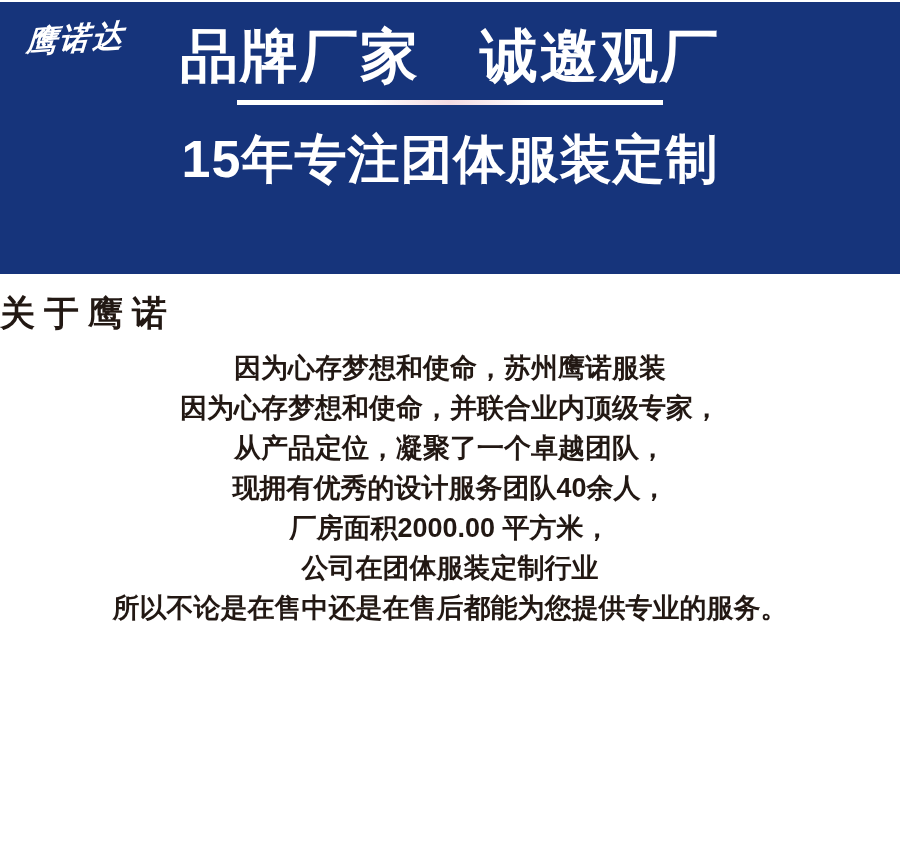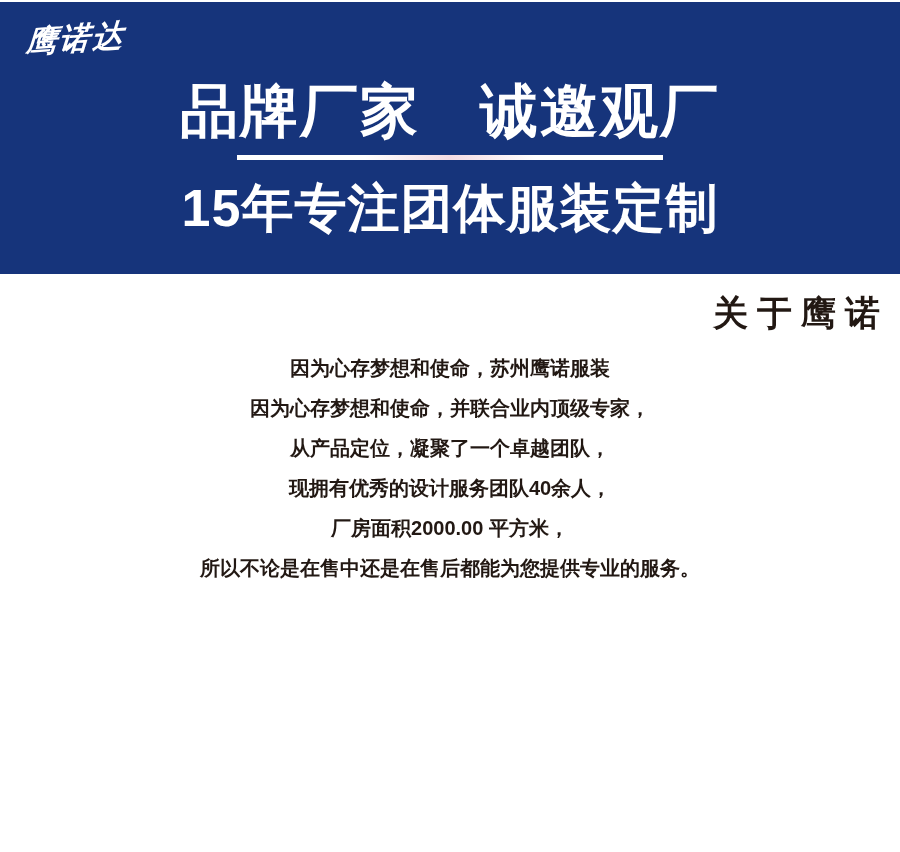--- a/index.html
+++ b/index.html
@@ -31,71 +31,71 @@
     color: #ffffff;
     font-size: 31px;
     font-weight: bold;
     font-style: italic;
     letter-spacing: 2px;
     transform: rotate(-4deg) skewX(-8deg);
     white-space: nowrap;
   }
   .hero-title {
     margin: 0;
-    padding-top: 79px;
+    padding-top: 24px;
     text-align: center;
     color: #ffffff;
     font-size: 58px;
     line-height: 60px;
     font-weight: 900;
     letter-spacing: 2px;
     white-space: pre;
   }
   .hero-underline {
     width: 426px;
     height: 5px;
     margin: 14px auto 0;
     background: linear-gradient(90deg,
       #ffffff 0%, #ffffff 30%,
       #f3dbe3 50%,
       #ffffff 70%, #ffffff 100%);
   }
   .hero-subtitle {
     margin: 0;
-    padding-top: 21px;
+    padding-top: 27px;
     text-align: center;
     color: #ffffff;
     font-size: 52px;
     line-height: 54px;
     font-weight: 900;
     letter-spacing: 1px;
   }
   .about {
     position: absolute;
     top: 274px;
     left: 0;
     width: 900px;
   }
   .about-heading {
-    margin: 21px 11px 0;
-    text-align: right;
+    margin: 21px 0 0;
+    text-align: left;
     color: #221813;
     font-size: 35px;
     line-height: 36px;
     font-weight: 700;
     letter-spacing: 9px;
   }
   .about-lines {
     margin-top: 17px;
   }
   .about-lines p {
     margin: 0;
     text-align: center;
     color: #221813;
-    font-size: 20px;
+    font-size: 27px;
     line-height: 40px;
     font-weight: 600;
     white-space: pre;
   }
 </style>
 </head>
 <body>
 
 <div class="page">
 
@@ -107,17 +107,18 @@
   </header>
 
   <section class="about">
     <h3 class="about-heading">关于鹰诺</h3>
     <div class="about-lines">
       <p>因为心存梦想和使命，苏州鹰诺服装</p>
       <p>因为心存梦想和使命，并联合业内顶级专家，</p>
       <p>从产品定位，凝聚了一个卓越团队，</p>
       <p>现拥有优秀的设计服务团队40余人，</p>
       <p>厂房面积2000.00 平方米，</p>
+      <p>公司在团体服装定制行业</p>
       <p>所以不论是在售中还是在售后都能为您提供专业的服务。</p>
     </div>
   </section>
 
 </div>
 
 </body></html>

